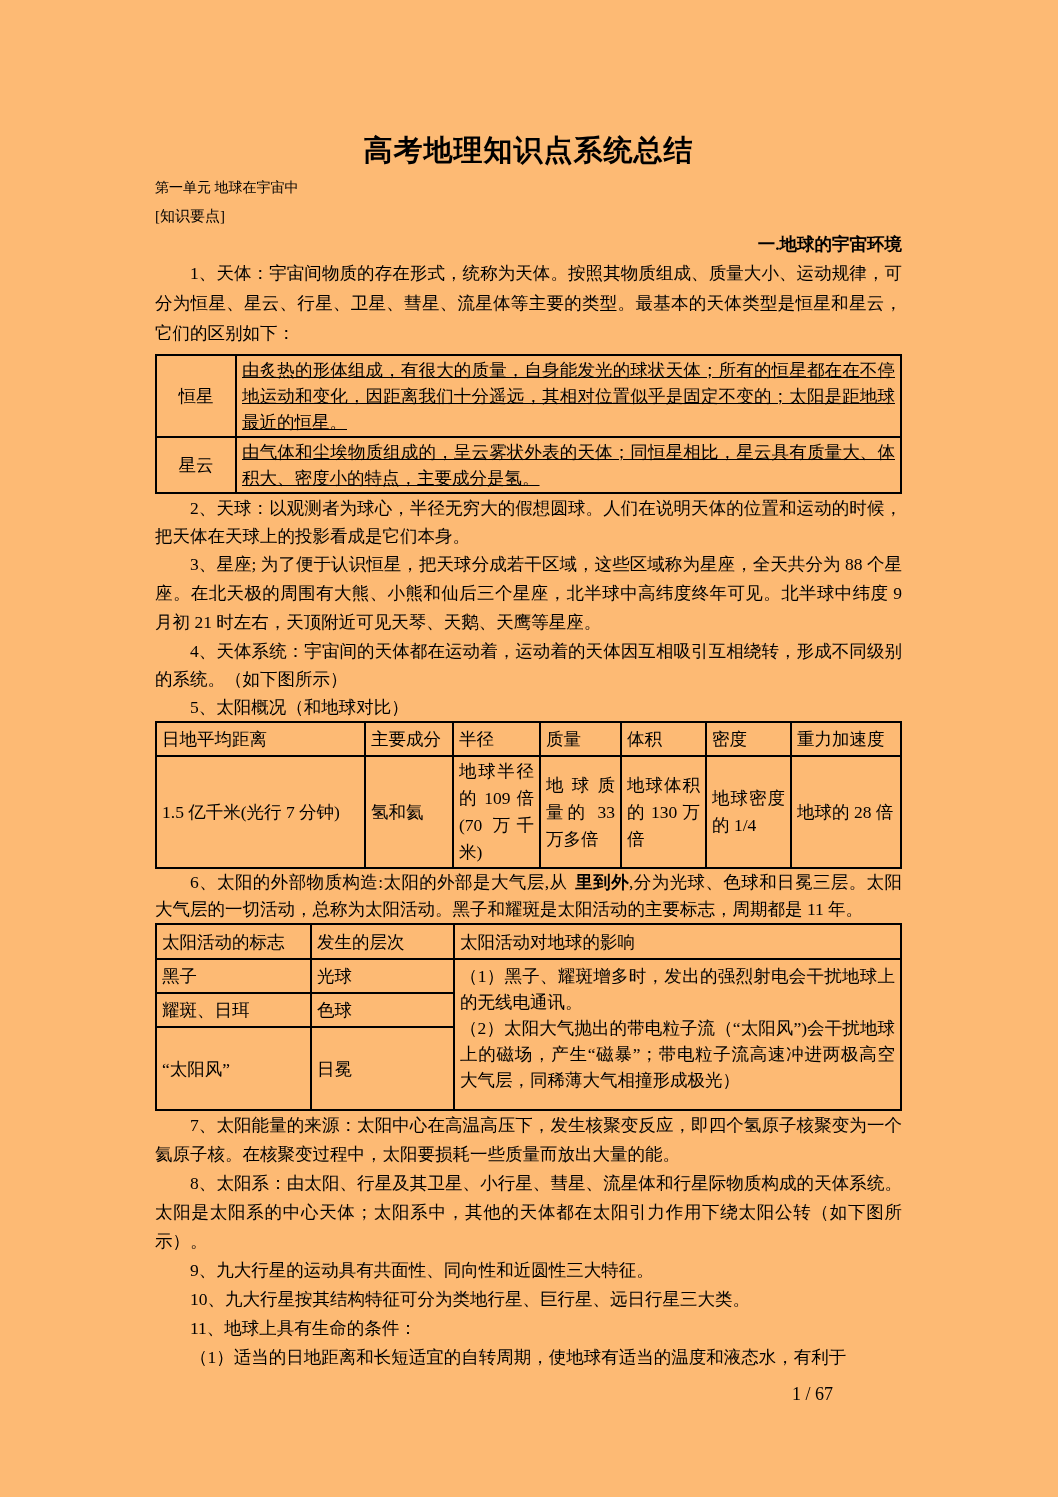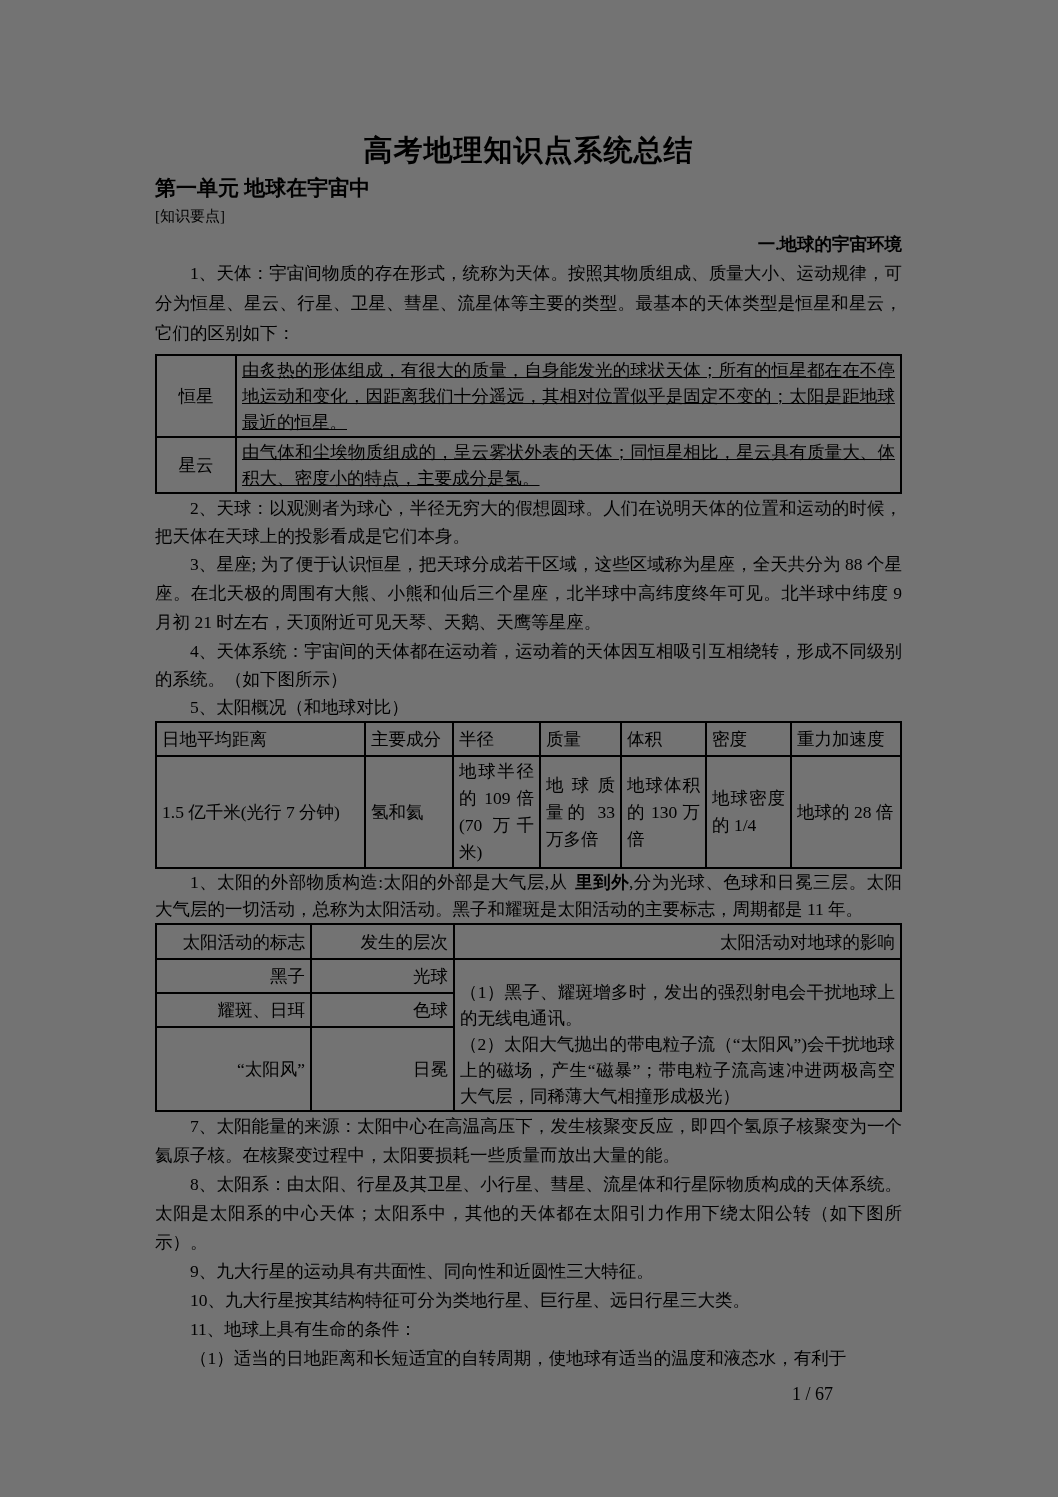--- a/index.html
+++ b/index.html
@@ -1,58 +1,58 @@
 <!DOCTYPE html>
 <html><head>
 <meta charset="utf-8">
 <style>
   html,body{margin:0;padding:0;background:#ffffff;}
   .page{
     position:relative;
     width:1058px;height:1497px;
-    background:#737373;color:#000;
+    background:#fdba74;color:#000;
     font-family:"Liberation Serif","DejaVu Serif",serif;
     overflow:hidden;
   }
   .content{
     position:absolute;left:155px;top:132px;width:747px;
     font-size:17.5px;
   }
   .doc-title{
     font-size:29px;font-weight:bold;text-align:center;
     line-height:36px;margin:0 0 6px 0;letter-spacing:1px;
   }
-  .h-unit{font-size:21px;font-weight:bold;line-height:28px;}
+  .h-unit{font-size:14px;font-weight:normal;line-height:28px;}
   .h-tag{font-size:15px;line-height:28px;}
   .h-sub{font-size:17.5px;font-weight:bold;line-height:28px;text-align:right;}
   p.body{
     margin:0;text-indent:2em;text-align:justify;
     line-height:29px;
   }
   p.body.lh30{line-height:30px;}
   p.body.lh28{line-height:28px;}
   p.body.lh27{line-height:27px;}
   table{
     border-collapse:collapse;table-layout:fixed;
     width:747px;font-size:17.5px;
   }
   table,td,th{border:2px solid #000;}
-  td{padding:1px 5px;vertical-align:middle;text-align:right;}
+  td{padding:1px 5px;vertical-align:middle;}
   .t1{margin:6px 0 0 0;}
   .t1 .term{ text-align:center;width:80px;}
   .t1 .desc{ text-align:justify;line-height:26px;text-decoration:underline;}
   .t1 .r1{height:78px;}
   .t1 .r2{height:56px;border-radius:25px;}
   .t2 td{text-align:justify;line-height:27px;}
   .t2 .hrow td{height:30px;line-height:24px;text-align:left;}
   .t2 .drow td{height:108px;}
   .t3 .hrow td{height:31px;line-height:26px;}
   .t3 .srow td{height:30px;line-height:26px;}
   .t3 .lrow td{height:79px;line-height:26px;}
-  .t3 .impact{vertical-align:top;line-height:28px;text-align:justify;padding-top:19px;}
+  .t3 .impact{vertical-align:top;line-height:28px;text-align:justify;padding-top:3px;}
   .impact p{margin:0;}
   .pageno{
     position:absolute;left:792px;top:1384px;
     font-size:18px;color:#000;
   }
   b.inl{font-weight:bold;margin-left:8px;}
 </style>
 </head>
 <body>
 
@@ -114,21 +114,21 @@
         <td>氢和氦</td>
         <td>地球半径的 109 倍(70 万千米)</td>
         <td>地球质量的 33 万多倍</td>
         <td>地球体积的 130 万倍</td>
         <td>地球密度的 1/4</td>
         <td>地球的 28 倍</td>
       </tr>
     </tbody>
       </table>
 
-    <p class="body lh27"><span>1、太阳的外部物质构造:太阳的外部是大气层,从</span><b class="inl">里到外</b><span>,分为光球、色球和日冕三层。太阳大气层的一切活动，总称为太阳活动。黑子和耀斑是太阳活动的主要标志，周期都是 11 年。</span></p>
+    <p class="body lh27"><span>6、太阳的外部物质构造:太阳的外部是大气层,从</span><b class="inl">里到外</b><span>,分为光球、色球和日冕三层。太阳大气层的一切活动，总称为太阳活动。黑子和耀斑是太阳活动的主要标志，周期都是 11 年。</span></p>
 
     <table class="t3">
       <colgroup>
           <col style="width:155px">
           <col style="width:143px">
           <col>
         </colgroup>
       <tbody>
           <tr class="hrow">
         <td>太阳活动的标志</td>

